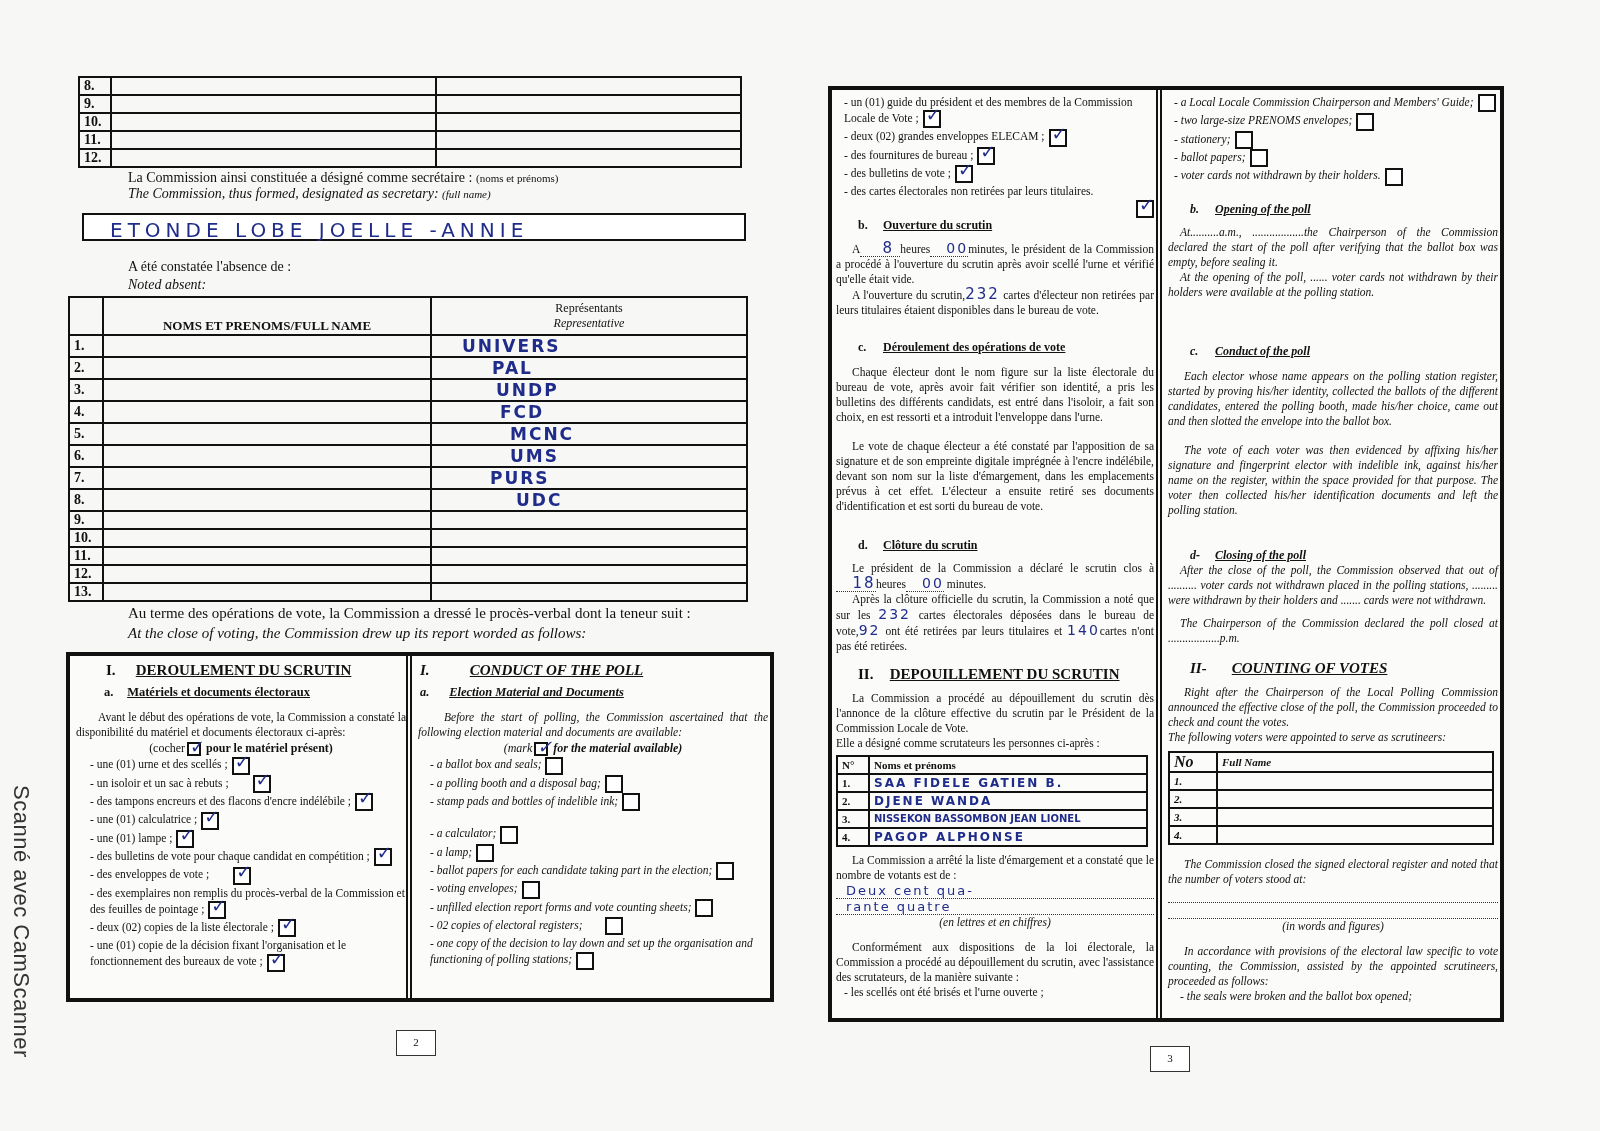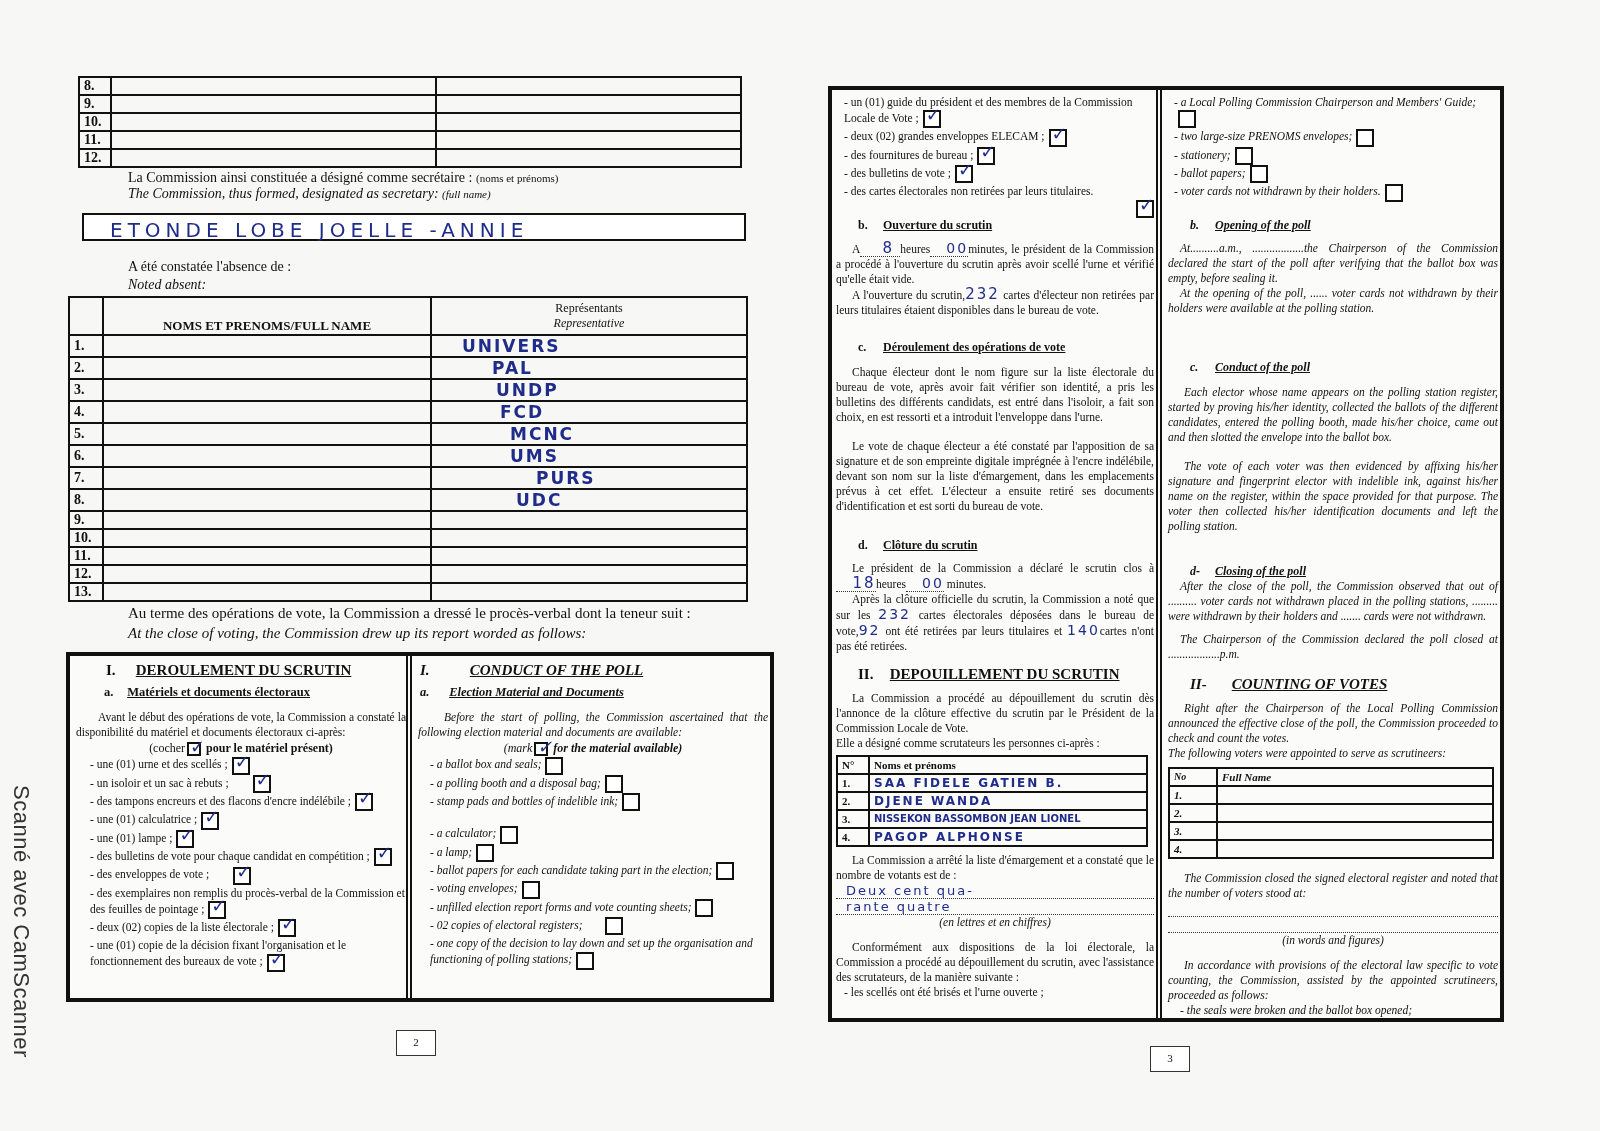--- a/index.html
+++ b/index.html
@@ -109,21 +109,21 @@
           <td class="hand" style="padding-left:78px;font-size:17px;">MCNC</td>
         </tr>
     <tr>
           <td>6.</td>
           <td></td>
           <td class="hand" style="padding-left:78px;font-size:17px;">UMS</td>
         </tr>
     <tr>
           <td>7.</td>
           <td></td>
-          <td class="hand" style="padding-left:104px;font-size:17px;margin-left:9px;">PURS</td>
+          <td class="hand" style="padding-left:58px;font-size:17px;margin-left:9px;">PURS</td>
         </tr>
     <tr>
           <td>8.</td>
           <td></td>
           <td class="hand" style="padding-left:84px;font-size:17px;">UDC</td>
         </tr>
     <tr>
           <td>9.</td>
           <td></td>
           <td></td>
@@ -304,21 +304,21 @@
       <div class="p dots hand" style="display:block;font-size:13px;padding-left:10px;">rante quatre</div>
       <div class="p it" style="text-align:center;">(en lettres et en chiffres)</div>
       <div class="p" style="margin-top:10px;text-indent:16px;">Conformément aux dispositions de la loi électorale, la Commission a procédé au dépouillement du scrutin, avec l'assistance des scrutateurs, de la manière suivante :</div>
       <div class="p" style="padding-left:8px;">- les scellés ont été brisés et l'urne ouverte ;</div>
     </div>
 
     <div class="vline" style="left:324px;"></div>
 
     <div class="col it" style="left:336px;width:330px;">
       <div style="padding-left:6px;margin-top:4px;">
-        <div class="li"><span>- a Local Polling Commission Chairperson and Members' Guide;</span><span class="box"></span></div>
+        <div class="li"><span>- a Local Locale Commission Chairperson and Members' Guide;</span><span class="box"></span></div>
         <div class="li"><span>- two large-size PRENOMS envelopes;</span><span class="box"></span></div>
         <div class="li"><span>- stationery;</span><span class="box"></span></div>
         <div class="li"><span>- ballot papers;</span><span class="box"></span></div>
         <div class="li"><span>- voter cards not withdrawn by their holders.</span><span class="box"></span></div>
       </div>
 
       <div class="h2" style="margin-top:16px;padding-left:22px;text-decoration:none;">
         <span style="display:inline-block;width:22px;">b.</span>
         <span style="text-decoration:underline;">Opening of the poll</span>
       </div>
@@ -342,21 +342,21 @@
       <div style="margin-top:14px;font-size:15px;font-weight:bold;">
         <span style="display:inline-block;width:60px;padding-left:22px;">II-</span>
         <span class="h1">COUNTING OF VOTES</span>
       </div>
       <div class="p" style="margin-top:8px;text-indent:16px;">Right after the Chairperson of the Local Polling Commission announced the effective close of the poll, the Commission proceeded to check and count the votes.</div>
       <div class="p">The following voters were appointed to serve as scrutineers:</div>
 
       <table class="tbl" style="width:326px;margin-top:6px;">
         <tbody>
             <tr>
-              <td style="width:48px;font-size:10px;height:16px;">No</td>
+              <td style="width:48px;font-size:16px;height:16px;">No</td>
               <td style="font-size:11px;">Full Name</td>
             </tr>
         <tr>
               <td style="font-size:11px;height:16px;">1.</td>
               <td></td>
             </tr>
         <tr>
               <td style="font-size:11px;height:16px;">2.</td>
               <td></td>
             </tr>

